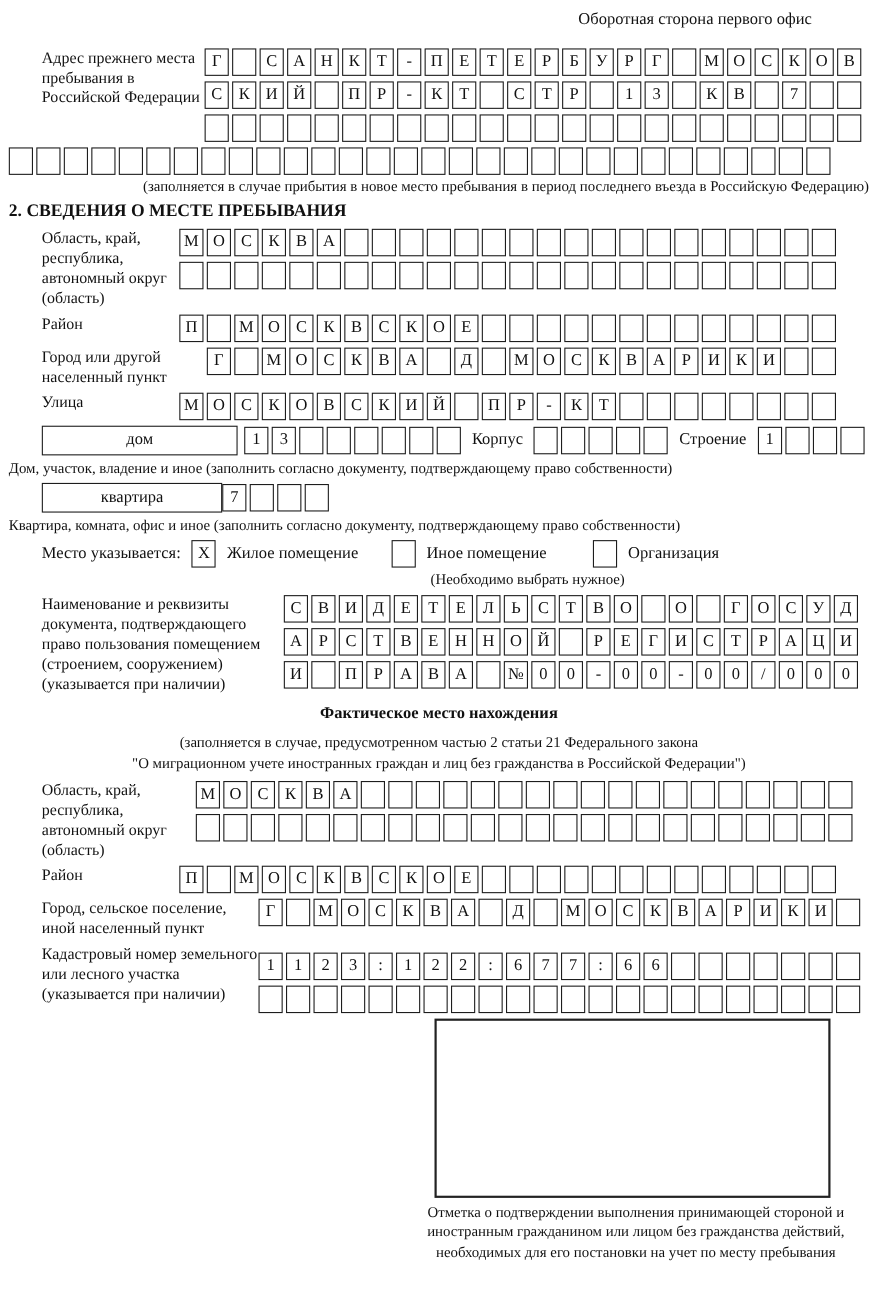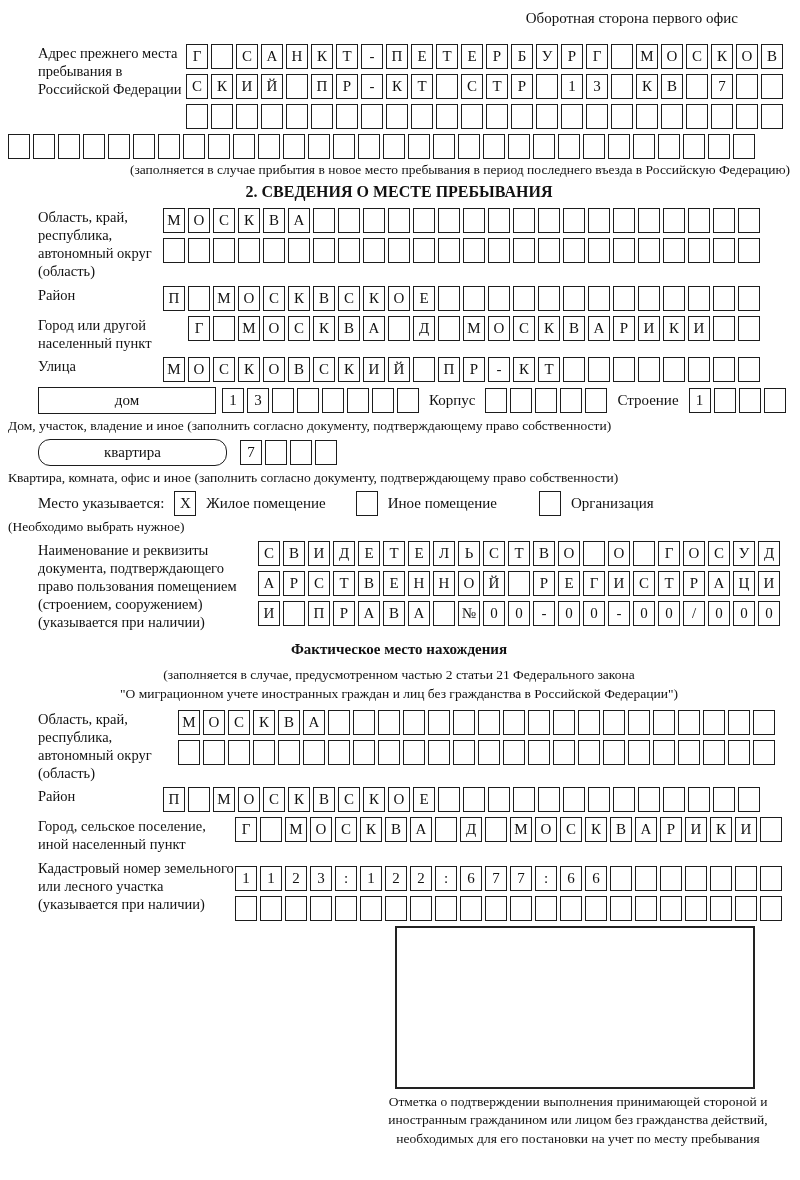--- a/index.html
+++ b/index.html
@@ -16,38 +16,38 @@
   .lw148{width:148px;} .lw125{width:125px;} .lw150{width:150px;}
   .lw220{width:220px;} .lw140{width:140px;} .lw197{width:197px;}
   .cellrow { display:flex; gap:3px; }
   .cell {
     width:22px; height:25px; border:1.7px solid #1d1d1d;
     display:inline-flex; align-items:center; justify-content:center;
     font-size:15px; background:#fff; flex-shrink:0;
   }
   .fullrow { margin:0 0 3px 0; }
   .center-note { text-align:right; font-size:13.5px; margin-bottom:5px; }
-  .sec-title { text-align:center; font-size:16px; font-weight:bold; margin:3px 0 7px 0; }
+  .sec-title { font-size:16px; font-weight:bold; margin:3px 0 7px 0; }
   .sub-title { text-align:center; font-size:15px; font-weight:bold; margin:10px 0 8px 0; }
   .house-row { display:flex; align-items:center; margin-left:30px; margin-bottom:4px; }
   .wide-box {
     border:1.7px solid #1d1d1d; height:27px; display:inline-flex;
     align-items:center; justify-content:center; font-size:15px; flex-shrink:0;
   }
   .box-dom { width:178px; margin-right:6px; }
-  .box-kv { width:189px; margin-right:13px;border-radius:12px; }
+  .box-kv { width:164px; margin-right:0; }
   .inline-label { font-size:15px; padding:0 10px; white-space:nowrap; }
   .left-note { font-size:13.5px; margin:0 0 5px 0; }
   .stay-row { display:flex; align-items:center; margin-left:30px; margin-bottom:3px; font-size:15px; }
   .stay-opt { display:flex; align-items:center; }
   .stay-label { margin-right:10px; }
   .stay-opt .cell { margin-right:10px; }
   .opt-gap1 { margin-right:30px; }
   .opt-gap2 { margin-right:42px; }
-  .stay-note { width:560px; text-align:left; font-size:13.5px; margin-bottom:6px; }
+  .stay-note { width:560px; text-align:right; font-size:13.5px; margin-bottom:6px; }
   .fact-note { text-align:center; font-size:13.5px; line-height:1.35; }
   .fact-notes { margin-bottom:7px; }
   .mark-box { margin-left:387px; margin-top:5px; width:360px; height:163px; border:2px solid #222; }
   .mark-note { margin-left:345px; width:450px; text-align:center; font-size:13.5px; line-height:1.4; margin-top:4px; }
 </style>
 </head>
 <body>
 
 <div class="side-note">Оборотная сторона первого офис</div>
 

